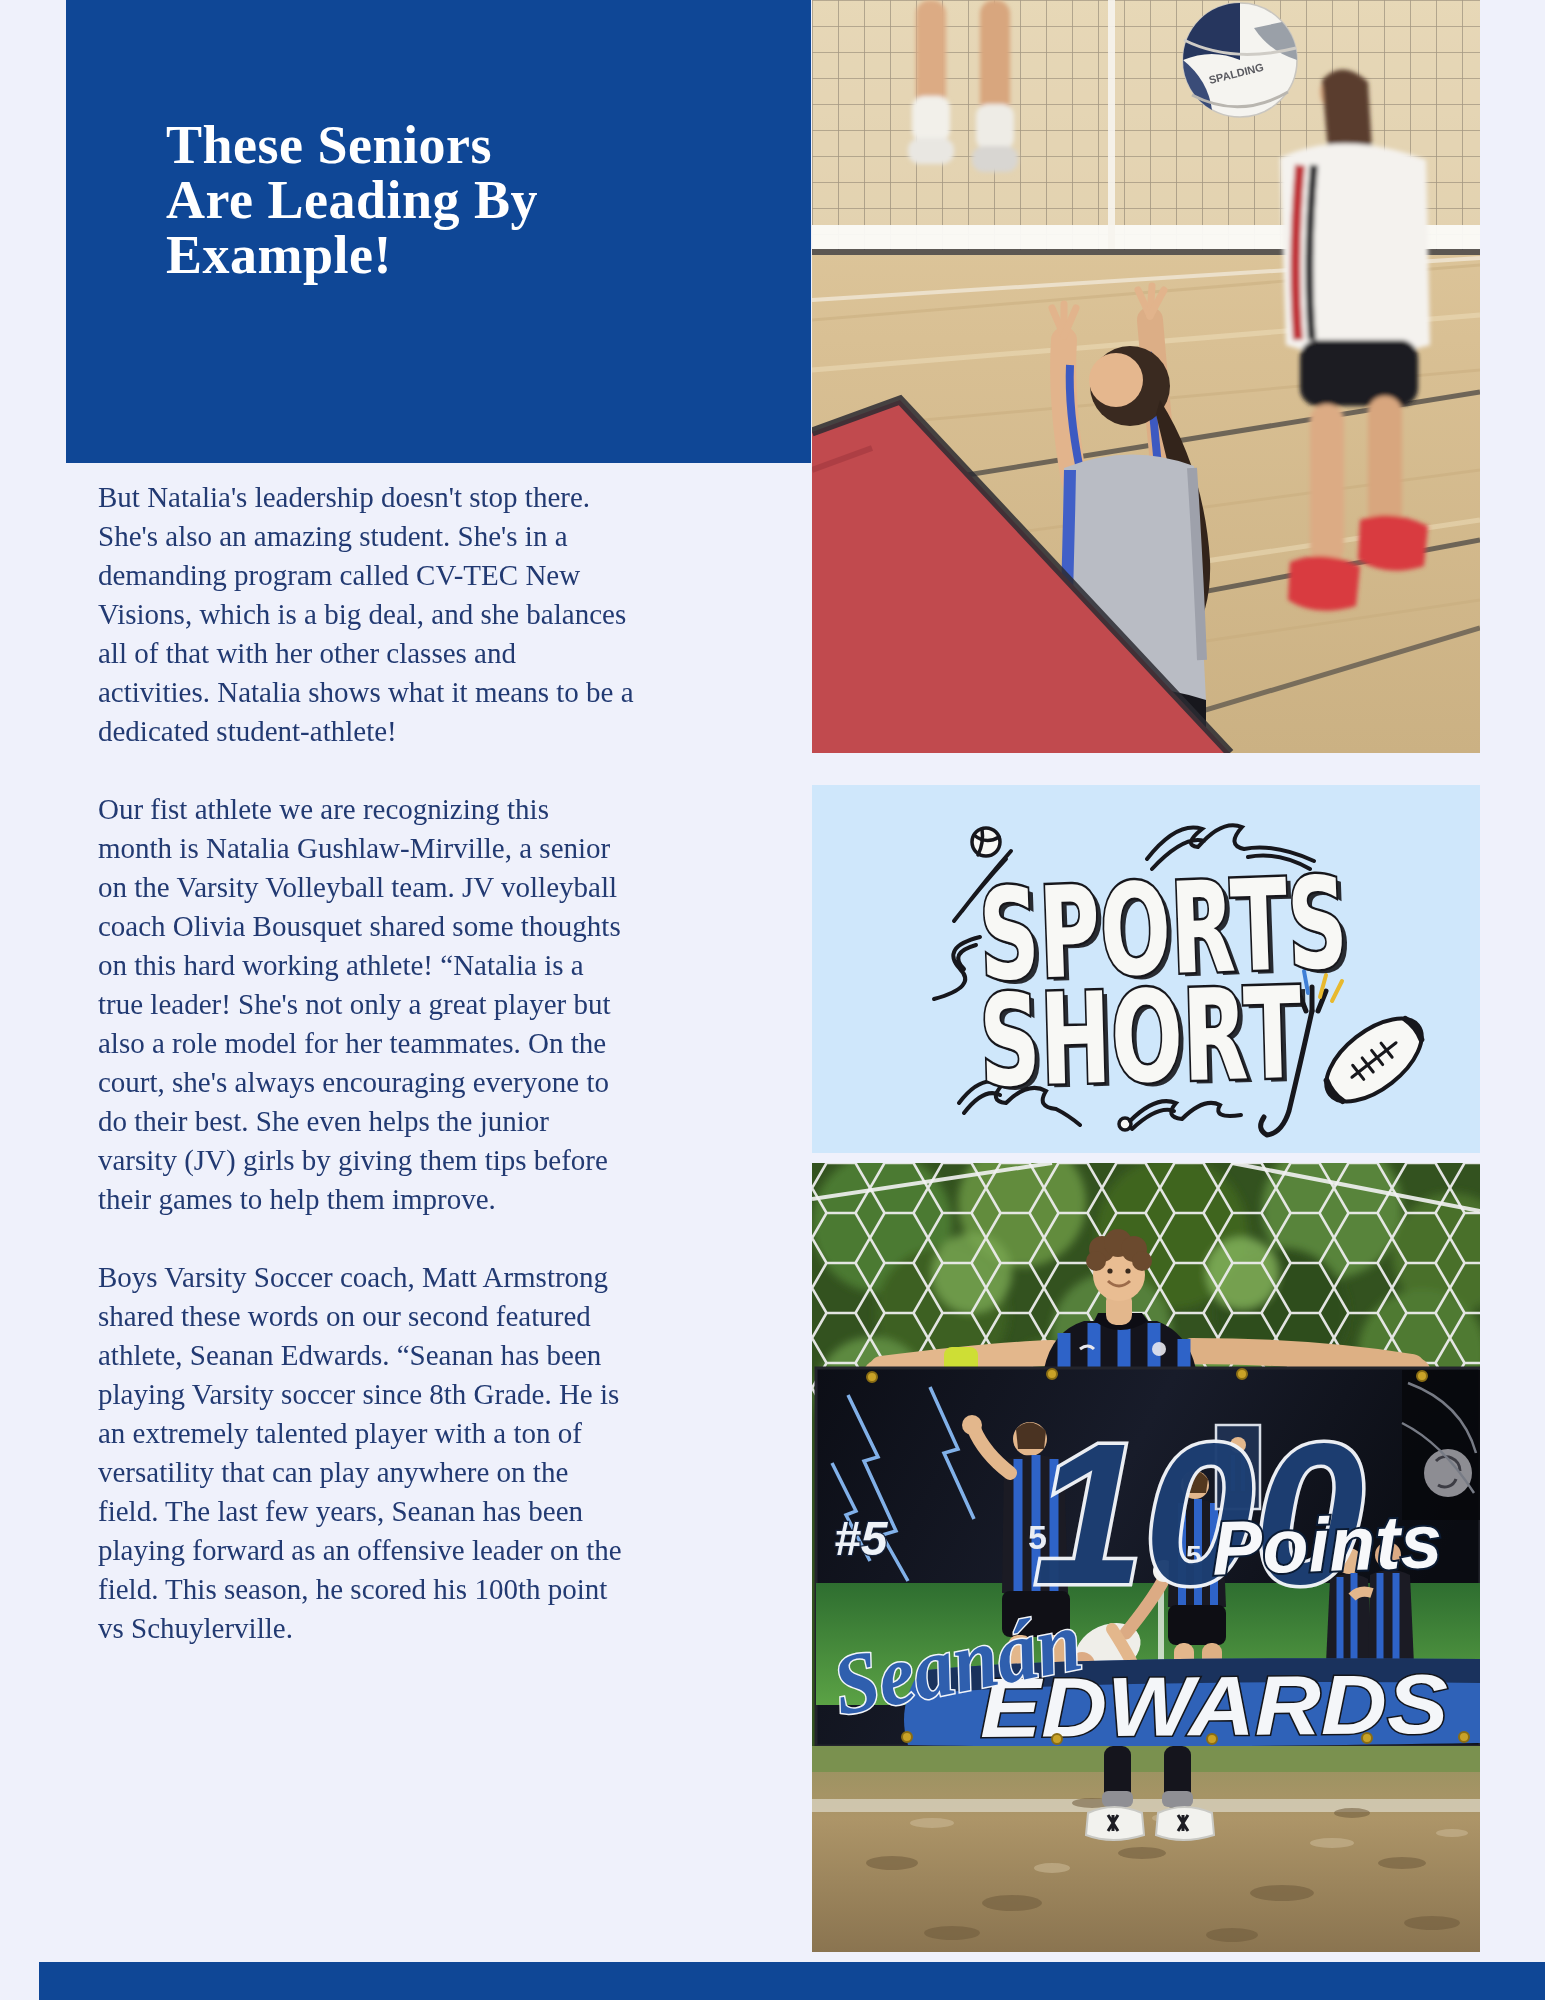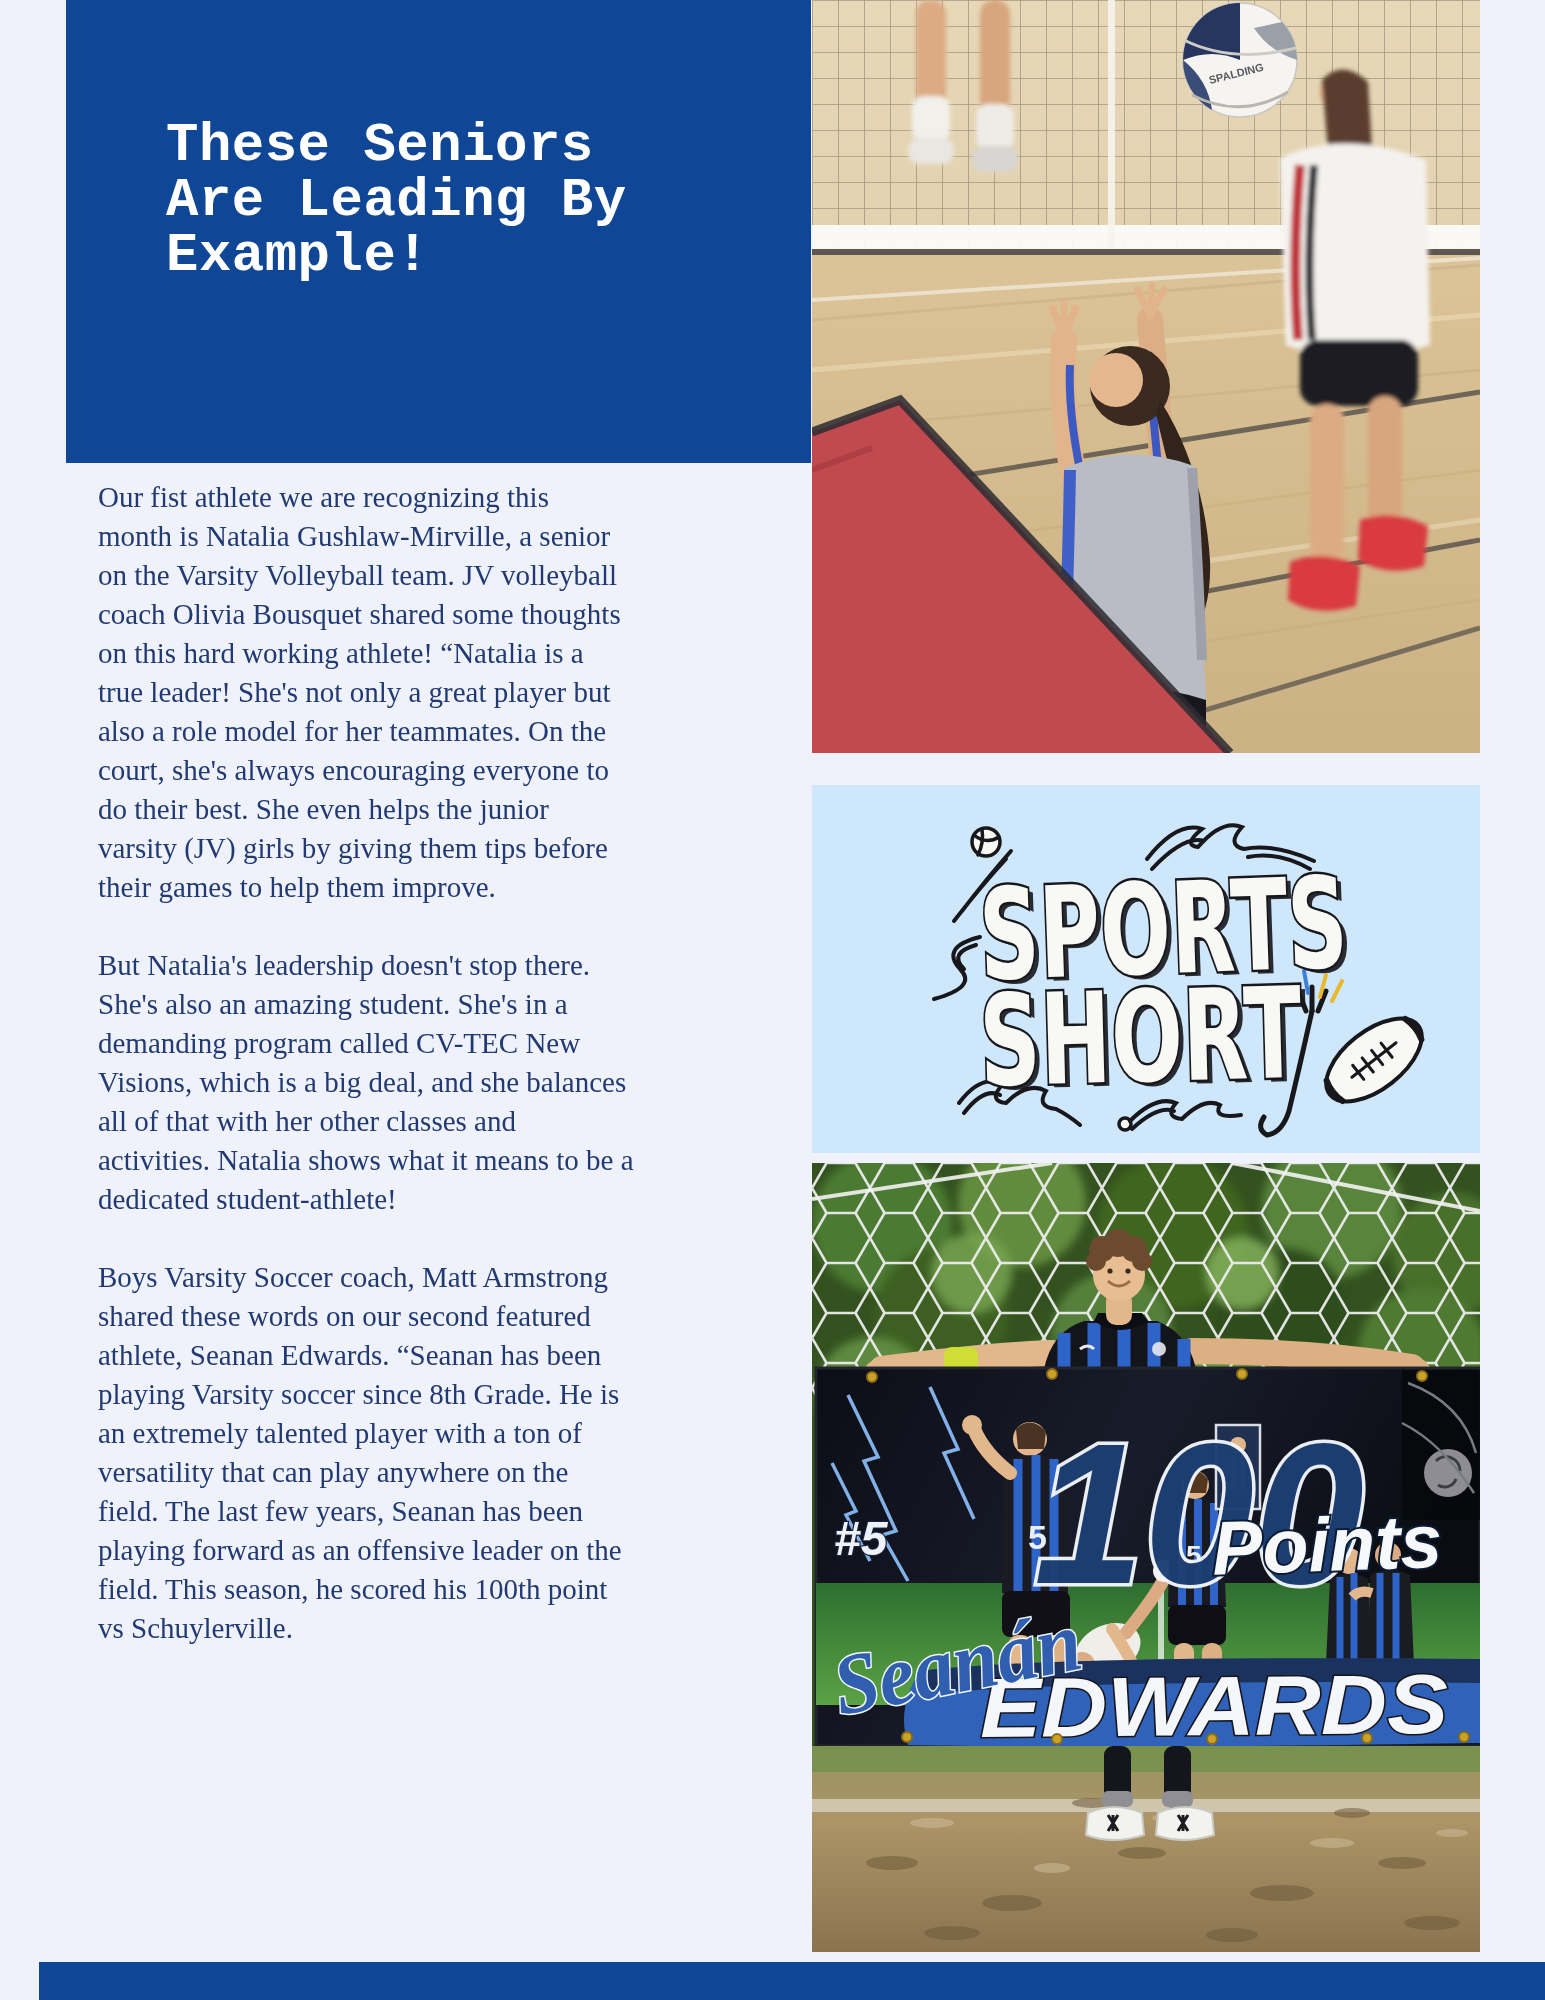--- a/index.html
+++ b/index.html
@@ -2,21 +2,21 @@
 <html><head>
 <meta charset="utf-8">
 <style>
   html,body{margin:0;padding:0;background:#eff1fb;}
   .page{position:relative;width:1545px;height:2000px;background:#eff1fb;overflow:hidden;
         font-family:"Liberation Sans",sans-serif;}
 
   
   .header-box{position:absolute;left:66px;top:0;width:745px;height:463px;background:#0f4796;}
   .header-title{position:absolute;left:100px;top:118px;color:#ffffff;
-    font-family:Liberation Mono, monospace;font-weight:700;
+    font-family:Liberation Serif, serif;font-weight:700;
     font-size:54px;line-height:55px;letter-spacing:.5px;white-space:pre-line;}
 
   
   .article{position:absolute;left:98px;top:478px;width:720px;color:#223a72;
     font-family:"Liberation Serif",serif;font-size:29px;line-height:39px;}
   .article p{margin:0 0 39px 0;white-space:pre-line;}
 
   
   .photo-volleyball{position:absolute;left:812px;top:0;width:668px;height:753px;overflow:hidden;}
   .sports-box{position:absolute;left:812px;top:785px;width:668px;height:368px;background:#cfe7fb;overflow:hidden;}
@@ -31,38 +31,38 @@
 
 <div class="page">
 
   <div class="header-box">
     <div class="header-title">These Seniors
 Are Leading By
 Example!</div>
   </div>
 
   <div class="article">
+    <p>But Natalia's leadership doesn't stop there.
+She's also an amazing student. She's in a
+demanding program called CV-TEC New
+Visions, which is a big deal, and she balances
+all of that with her other classes and
+activities. Natalia shows what it means to be a
+dedicated student-athlete!</p>
     <p>Our fist athlete we are recognizing this
 month is Natalia Gushlaw-Mirville, a senior
 on the Varsity Volleyball team.  JV volleyball
 coach Olivia Bousquet shared some thoughts
 on  this hard working athlete!  “Natalia is a
 true leader! She's not only a great player but
 also a role model for her teammates. On the
 court, she's always encouraging everyone to
 do their best. She even helps the junior
 varsity (JV) girls by giving them tips before
 their games to help them improve.</p>
-    <p>But Natalia's leadership doesn't stop there.
-She's also an amazing student. She's in a
-demanding program called CV-TEC New
-Visions, which is a big deal, and she balances
-all of that with her other classes and
-activities. Natalia shows what it means to be a
-dedicated student-athlete!</p>
     <p>Boys Varsity Soccer coach, Matt Armstrong
 shared these words on our second featured
 athlete, Seanan Edwards.  “Seanan has been
 playing Varsity soccer since 8th Grade. He is
 an extremely talented player with a ton of
 versatility that can play anywhere on the
 field. The last few years, Seanan has been
 playing forward as an offensive leader on the
 field. This season, he scored his 100th point
 vs Schuylerville.</p>

